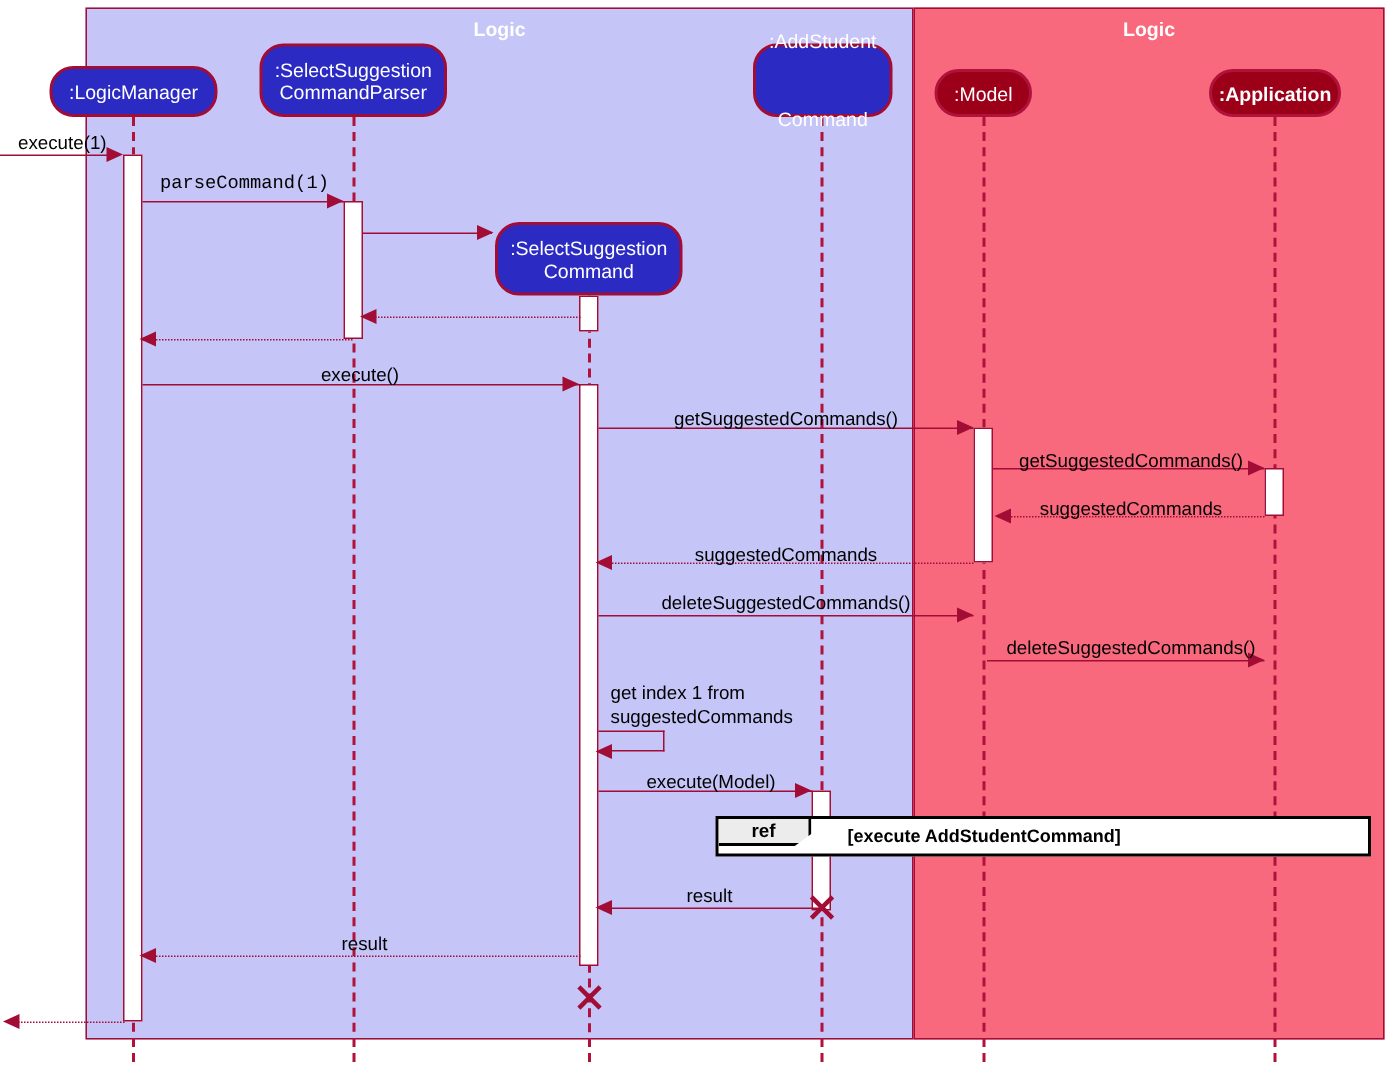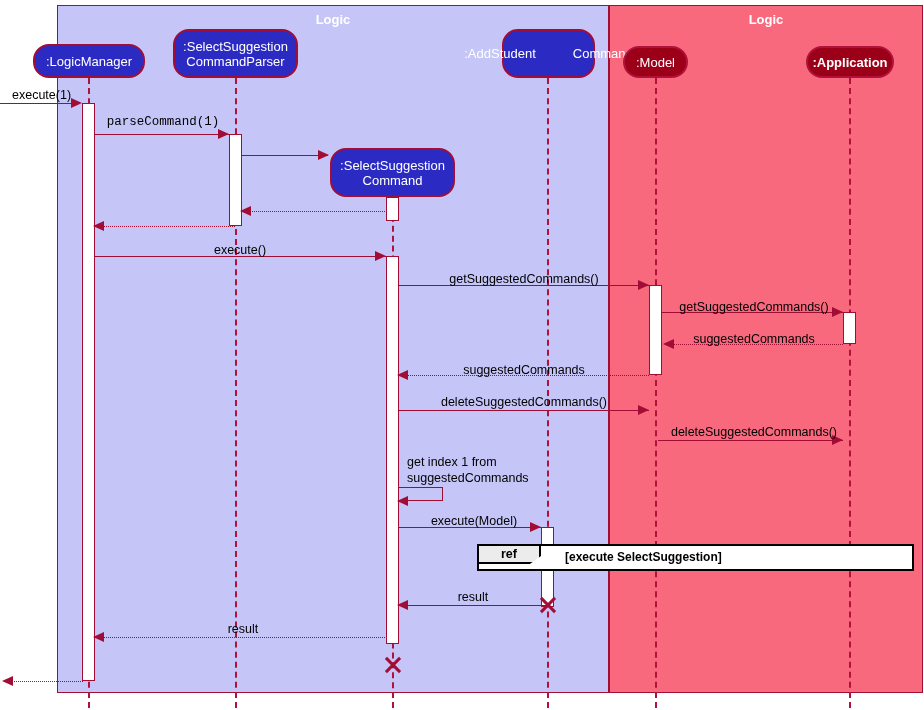--- a/index.html
+++ b/index.html
@@ -54,21 +54,21 @@
   <div class="part-box" style="left:173px;top:29px;width:125px;height:49px;background:#2B2BC4;border-color:#A20D36;flex-direction:column;">
     <span>:SelectSuggestion</span>
     <span>CommandParser</span>
   </div>
 
   <div class="part-box" style="left:330px;top:148px;width:125px;height:49px;background:#2B2BC4;border-color:#A20D36;flex-direction:column;">
     <span>:SelectSuggestion</span>
     <span>Command</span>
   </div>
 
-  <div class="part-box" style="left:502px;top:29px;width:93px;height:49px;background:#2B2BC4;border-color:#A20D36;flex-direction:row;gap:37px;">
+  <div class="part-box" style="left:502px;top:29px;width:93px;height:49px;background:#2B2BC4;border-color:#A20D36;flex-direction:column;gap:37px;">
     <span>:AddStudent</span>
     <span>Command</span>
   </div>
 
   <div class="part-box" style="left:623px;top:46px;width:65px;height:32px;background:#9C0019;border-color:#B0123C;">
     <span>:Model</span>
   </div>
 
   <div class="part-box" style="left:806px;top:46px;width:88px;height:32px;background:#9C0019;border-color:#B0123C;font-weight:bold;">
     <span>:Application</span>
@@ -133,21 +133,21 @@
   <div class="msg-label" style="left:407px;top:471px;"> suggestedCommands</div>
 
   <div class="msg-line" style="left:399px;top:527px;width:143px;"></div>
   <div class="arrow-r" style="left:530px;top:522px;"></div>
   <div class="msg-label ctr" style="left:474px;top:514px;">execute(Model)</div>
 
   <div class="refbox" style="left:477px;top:544px;width:437px;height:27px;">
     <div class="reftag" style="width:62px;height:18px;">
       <span>ref</span>
     </div>
-    <div class="reftext" style="left:86px;top:4px;">[execute SelectSuggestion]</div>
+    <div class="reftext" style="left:86px;top:4px;">[execute AddStudentCommand]</div>
   </div>
 
   <div class="msg-line" style="left:403px;top:605px;width:145px;"></div>
   <div class="arrow-l" style="left:397px;top:600px;"></div>
   <div class="msg-label ctr" style="left:473px;top:590px;">result</div>
 
   <div class="msg-line dotted" style="left:95px;top:637px;width:292px;"></div>
   <div class="arrow-l" style="left:93px;top:632px;"></div>
   <div class="msg-label ctr" style="left:243px;top:622px;">result</div>
 

